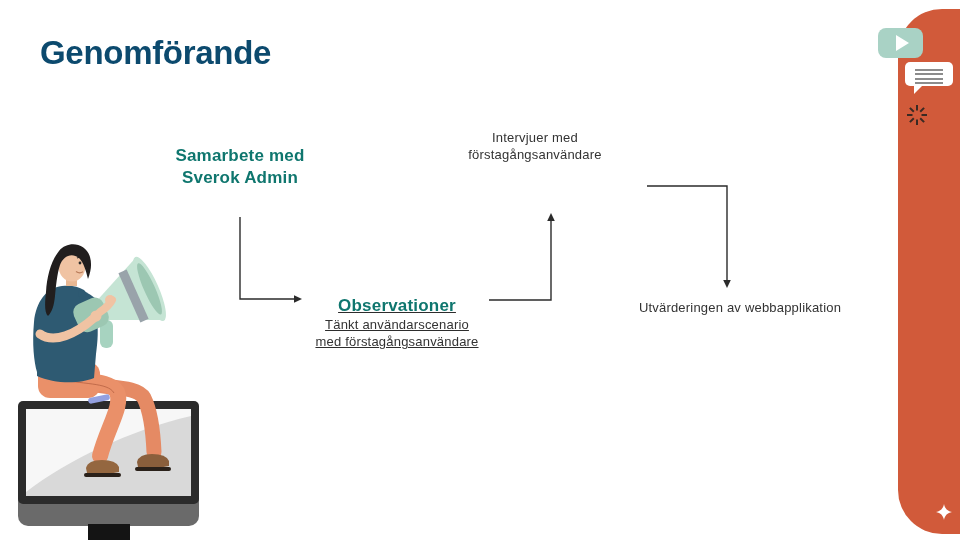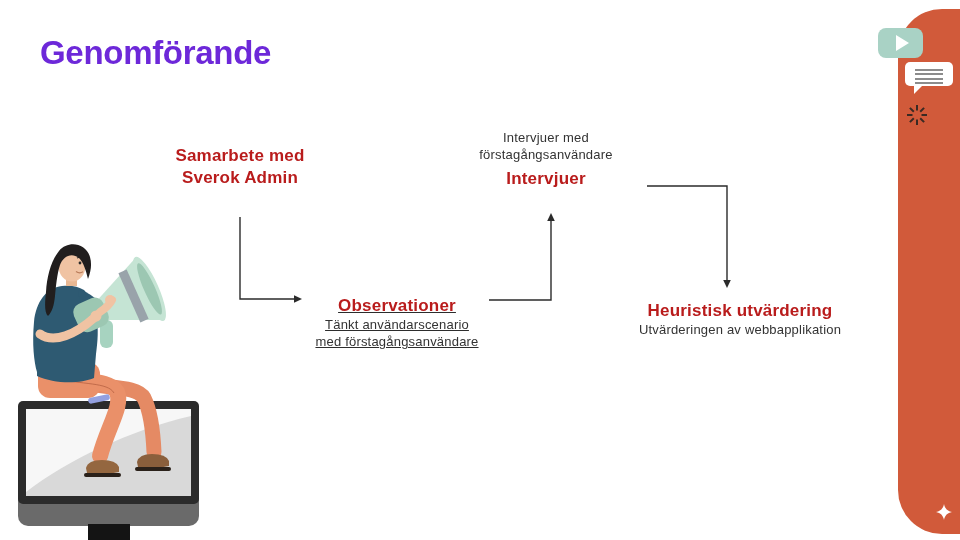--- a/index.html
+++ b/index.html
@@ -4,35 +4,35 @@
 <style>
   html,body{margin:0;padding:0;}
   body{
     width:960px;height:540px;position:relative;overflow:hidden;
     background:#ffffff;
     font-family:"Liberation Sans", sans-serif;
     color:#2d2d2d;
   }
   .slide-title{
     position:absolute;left:40px;top:34px;
-    font-size:33px;font-weight:800;letter-spacing:-0.3px;color:#6d28d9;
+    font-size:33px;font-weight:800;letter-spacing:-0.3px;color:#0c4a6e;
   }
   .step{position:absolute;transform:translateX(-50%);text-align:center;}
   .step .caption{
     font-size:13px;font-weight:400;line-height:1.3;letter-spacing:.2px;
     color:#333333;white-space:pre-line;
   }
   .step .label{
     font-size:17px;font-weight:600;line-height:1.3;letter-spacing:.2px;
-    color:#b91c1c;white-space:pre-line;
+    color:#0f766e;white-space:pre-line;
   }
   .step .label.mt{margin-top:4px;}
   .step .caption.mt{}
   #step-samarbete{left:240px;top:141px;width:220px;}
-  #step-intervjuer{left:546px;top:130px;width:230px;}
+  #step-intervjuer{left:535px;top:130px;width:230px;}
   #step-observationer{left:397px;top:295px;width:260px;text-decoration:underline;}
   #step-heuristisk{left:740px;top:300px;width:280px;}
 
   .arrows{position:absolute;left:0;top:0;pointer-events:none;}
 
   
   .sidebar{
     position:absolute;left:898px;top:9px;width:62px;height:525px;
     background:#d15a3a;border-radius:44px 0 0 44px;
   }
@@ -67,31 +67,29 @@
 <div class="slide-title">Genomförande</div>
 
 <div class="step" id="step-samarbete">
   <div class="label mt">Samarbete med
 Sverok Admin</div>
 </div>
 
 <div class="step" id="step-intervjuer">
   <div class="caption">Intervjuer med
 förstagångsanvändare</div>
-  <div class="label mt">Intervjuer</div>
 </div>
 
 <div class="step" id="step-observationer">
   <div class="label">Observationer</div>
   <div class="caption mt">Tänkt användarscenario
 med förstagångsanvändare</div>
 </div>
 
 <div class="step" id="step-heuristisk">
-  <div class="label">Heuristisk utvärdering</div>
   <div class="caption mt">Utvärderingen av webbapplikation</div>
 </div>
 
 <svg class="arrows" width="960" height="540">
   <g stroke="#2b2b2b" stroke-width="1.4" fill="none">
     <path d="M240,217 L240,299 L294,299"></path>
     <path d="M489,300 L551,300 L551,221"></path>
     <path d="M647,186 L727,186 L727,280"></path>
   </g>
   <g fill="#2b2b2b" stroke="none">

